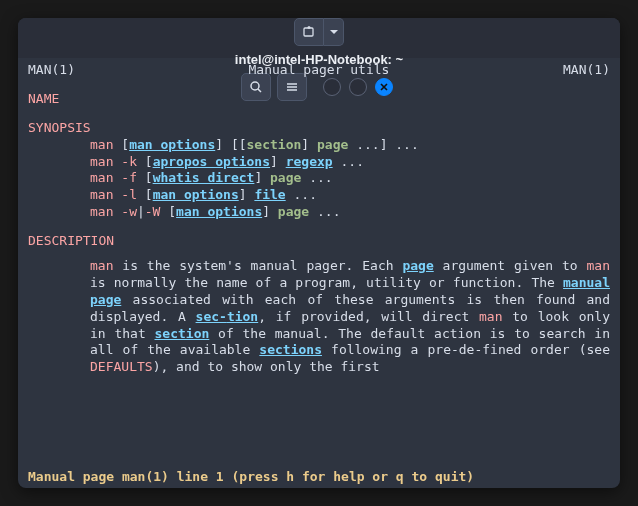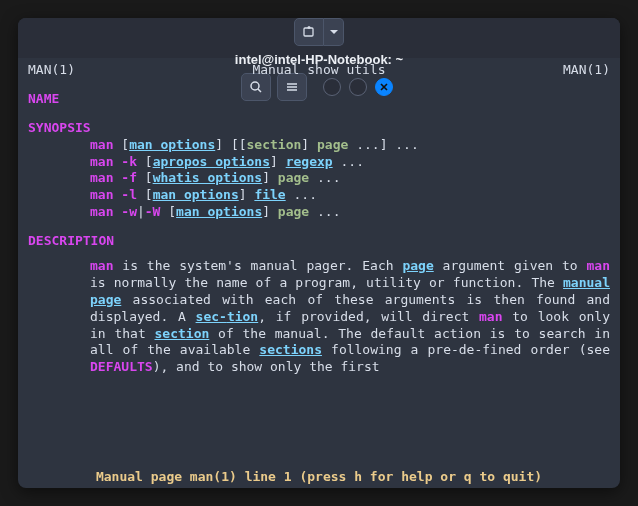--- a/index.html
+++ b/index.html
@@ -69,31 +69,30 @@
   flex: 1;
   padding: 4px 10px 2px 10px;
   color: #d8dee9;
   font-size: 13px;
   line-height: 1.3;
   font-family: "DejaVu Sans Mono", monospace;
   overflow: hidden;
 }
 .row { white-space: pre; }
 .hdr-row { display: flex; justify-content: space-between; }
-.hl-cyan { color: #d946ef; font-weight: bold; }
+.hl-cyan { color: #fca5a5; font-weight: normal; }
 .hl-green { color: #7dd3fc; font-weight: bold; text-decoration: underline; }
 .hl-green-nl { color: #a3be8c; font-weight: bold; }
 .indent1 { margin-left: 62px; text-indent: 0; white-space: pre-wrap; }
 .status {
   color: #ebcb8b;
   font-weight: bold;
   padding: 0 10px 4px 10px;
   font-size: 13px;
   font-family: "DejaVu Sans Mono", monospace;
-  text-align: center;
 }
 .para {
   margin-left: 62px;
   white-space: normal;
   text-align: justify;
   margin-top: 8px;
 }
 .gap { height: 12px; }
 </style>
 </head>
@@ -135,36 +134,36 @@
               <path d="M2 2l6 6M8 2l-6 6"></path>
             </svg>
         </div>
       </div>
     </div>
   </div>
 
   <div class="terminal">
     <div class="hdr-row">
       <span>MAN(1)</span>
-      <span>Manual show utils</span>
+      <span>Manual pager utils</span>
       <span>MAN(1)</span>
     </div>
     <div class="gap"></div>
 
     <div class="row"><span class="hl-cyan">NAME</span></div>
     <div class="gap"></div>
 
     <div class="row"><span class="hl-cyan">SYNOPSIS</span></div>
 
     <div class="row indent1"><span class="hl-cyan">man</span><span> </span><span>[</span><span class="hl-green">man options</span><span>]</span><span> </span><span>[</span><span>[</span><span class="hl-green-nl">section</span><span>]</span><span> </span><span class="hl-green-nl">page</span><span> </span><span>...</span><span>]</span><span> </span><span>...</span></div>
 
     <div class="row indent1"><span class="hl-cyan">man</span><span> </span><span class="hl-cyan">-k</span><span> </span><span>[</span><span class="hl-green">apropos options</span><span>]</span><span> </span><span class="hl-green">regexp</span><span> </span><span>...</span></div>
 
 
-    <div class="row indent1"><span class="hl-cyan">man</span><span> </span><span class="hl-cyan">-f</span><span> </span><span>[</span><span class="hl-green">whatis options</span><span>]</span><span> </span><span class="hl-green-nl">page</span><span> </span><span>...</span></div>
+    <div class="row indent1"><span class="hl-cyan">man</span><span> </span><span class="hl-cyan">-f</span><span> </span><span>[</span><span class="hl-green">whatis direct</span><span>]</span><span> </span><span class="hl-green-nl">page</span><span> </span><span>...</span></div>
 
     <div class="row indent1"><span class="hl-cyan">man</span><span> </span><span class="hl-cyan">-l</span><span> </span><span>[</span><span class="hl-green">man options</span><span>]</span><span> </span><span class="hl-green">file</span><span> </span><span>...</span></div>
 
     <div class="row indent1"><span class="hl-cyan">man</span><span> </span><span class="hl-cyan">-w</span><span>|</span><span class="hl-cyan">-W</span><span> </span><span>[</span><span class="hl-green">man options</span><span>]</span><span> </span><span class="hl-green-nl">page</span><span> </span><span>...</span></div>
 
     <div class="gap"></div>
     <div class="row"><span class="hl-cyan">DESCRIPTION</span></div>
 
     <div class="para"><span class="hl-cyan">man</span><span>  is  the system's manual pager.  Each </span><span class="hl-green">page</span><span> argument given to </span><span class="hl-cyan">man</span><span> is normally the name of a program, utility or  function.   The </span><span class="hl-green">manual page</span><span> associated with each of these arguments is then found and  displayed.   A  </span><span class="hl-green">sec‐</span><span class="hl-green">tion</span><span>, if provided, will direct </span><span class="hl-cyan">man</span><span> to look only in that </span><span class="hl-green">section</span><span> of the manual.  The default action is to search in  all  of  the available </span><span class="hl-green">sections</span><span> following a pre-de‐fined order (see </span><span class="hl-cyan">DEFAULTS</span><span>), and to show only the  first</span></div>
   </div>

